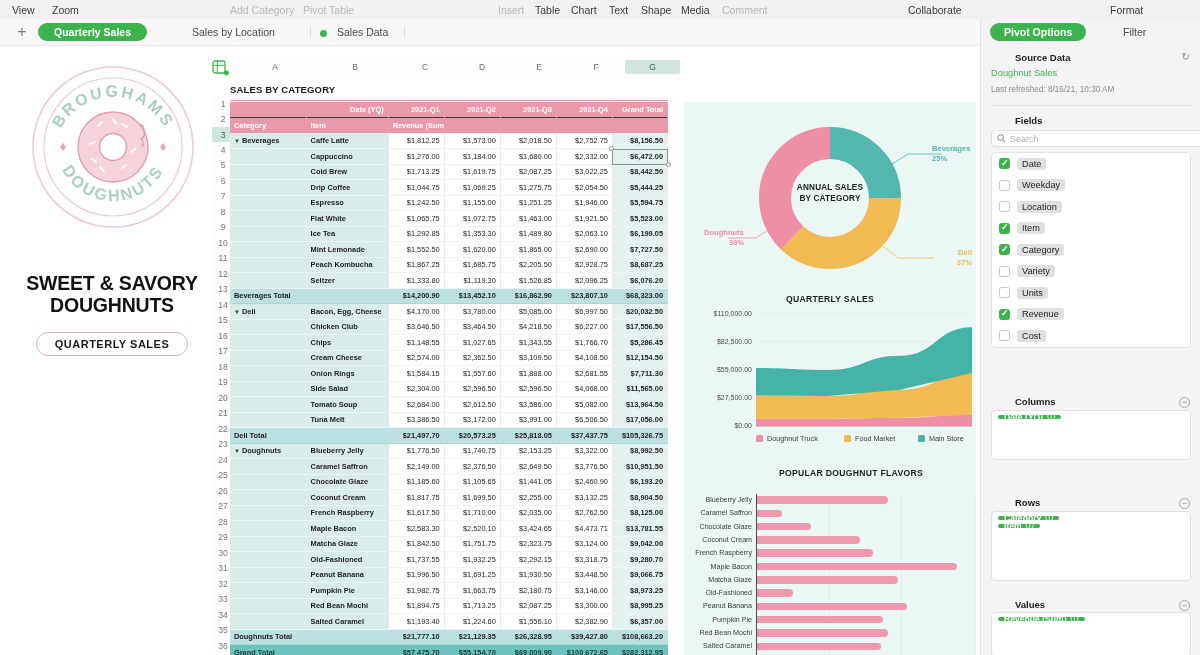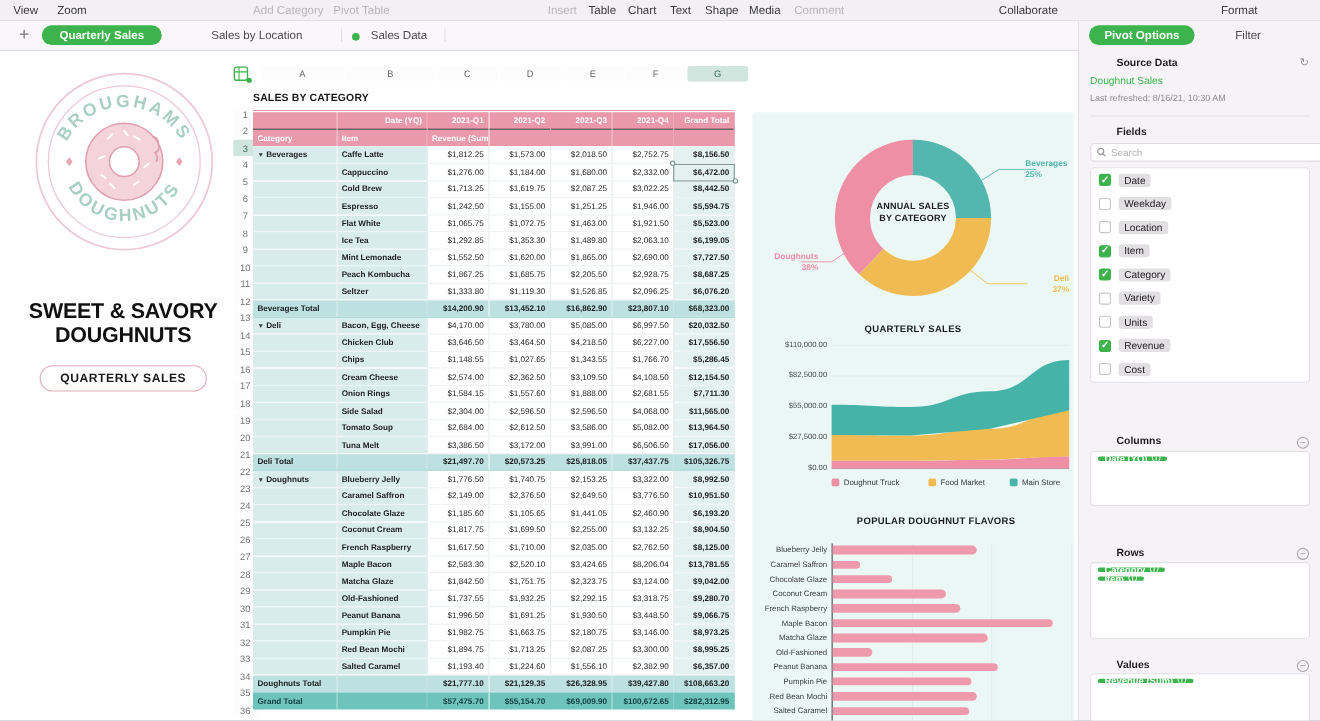--- a/index.html
+++ b/index.html
@@ -350,20 +350,29 @@
               <td class="c-cat"></td>
               <td class="c-item">Cold Brew</td>
               <td class="c-q">$1,713.25</td>
               <td class="c-q">$1,619.75</td>
               <td class="c-q">$2,087.25</td>
               <td class="c-q">$3,022.25</td>
               <td class="c-gt">$8,442.50</td>
             </tr>
             <tr class="datarow">
               <td class="c-cat"></td>
+              <td class="c-item">Drip Coffee</td>
+              <td class="c-q">$1,044.75</td>
+              <td class="c-q">$1,069.25</td>
+              <td class="c-q">$1,275.75</td>
+              <td class="c-q">$2,054.50</td>
+              <td class="c-gt">$5,444.25</td>
+            </tr>
+            <tr class="datarow">
+              <td class="c-cat"></td>
               <td class="c-item">Espresso</td>
               <td class="c-q">$1,242.50</td>
               <td class="c-q">$1,155.00</td>
               <td class="c-q">$1,251.25</td>
               <td class="c-q">$1,946.00</td>
               <td class="c-gt">$5,594.75</td>
             </tr>
             <tr class="datarow">
               <td class="c-cat"></td>
               <td class="c-item">Flat White</td>
@@ -543,21 +552,21 @@
               <td class="c-q">$2,035.00</td>
               <td class="c-q">$2,762.50</td>
               <td class="c-gt">$8,125.00</td>
             </tr>
             <tr class="datarow">
               <td class="c-cat"></td>
               <td class="c-item">Maple Bacon</td>
               <td class="c-q">$2,583.30</td>
               <td class="c-q">$2,520.10</td>
               <td class="c-q">$3,424.65</td>
-              <td class="c-q">$8,206.04</td>
+              <td class="c-q">$4,473.71</td>
               <td class="c-gt">$13,781.55</td>
             </tr>
             <tr class="datarow">
               <td class="c-cat"></td>
               <td class="c-item">Matcha Glaze</td>
               <td class="c-q">$1,842.50</td>
               <td class="c-q">$1,751.75</td>
               <td class="c-q">$2,323.75</td>
               <td class="c-q">$3,124.00</td>
               <td class="c-gt">$9,042.00</td>

